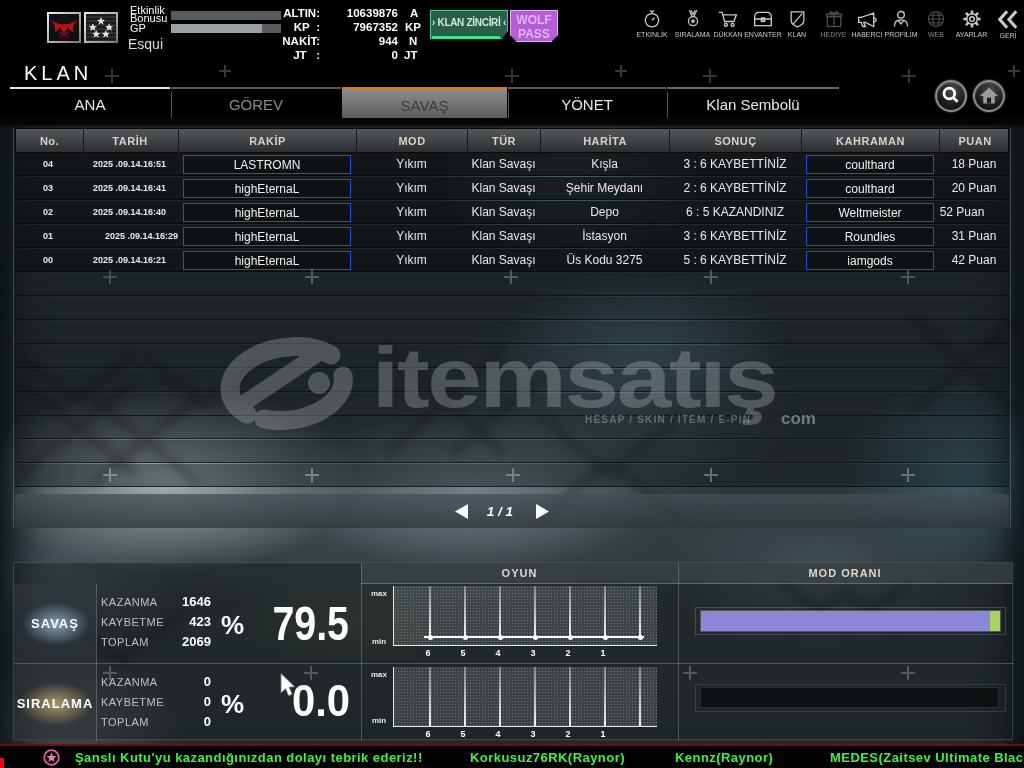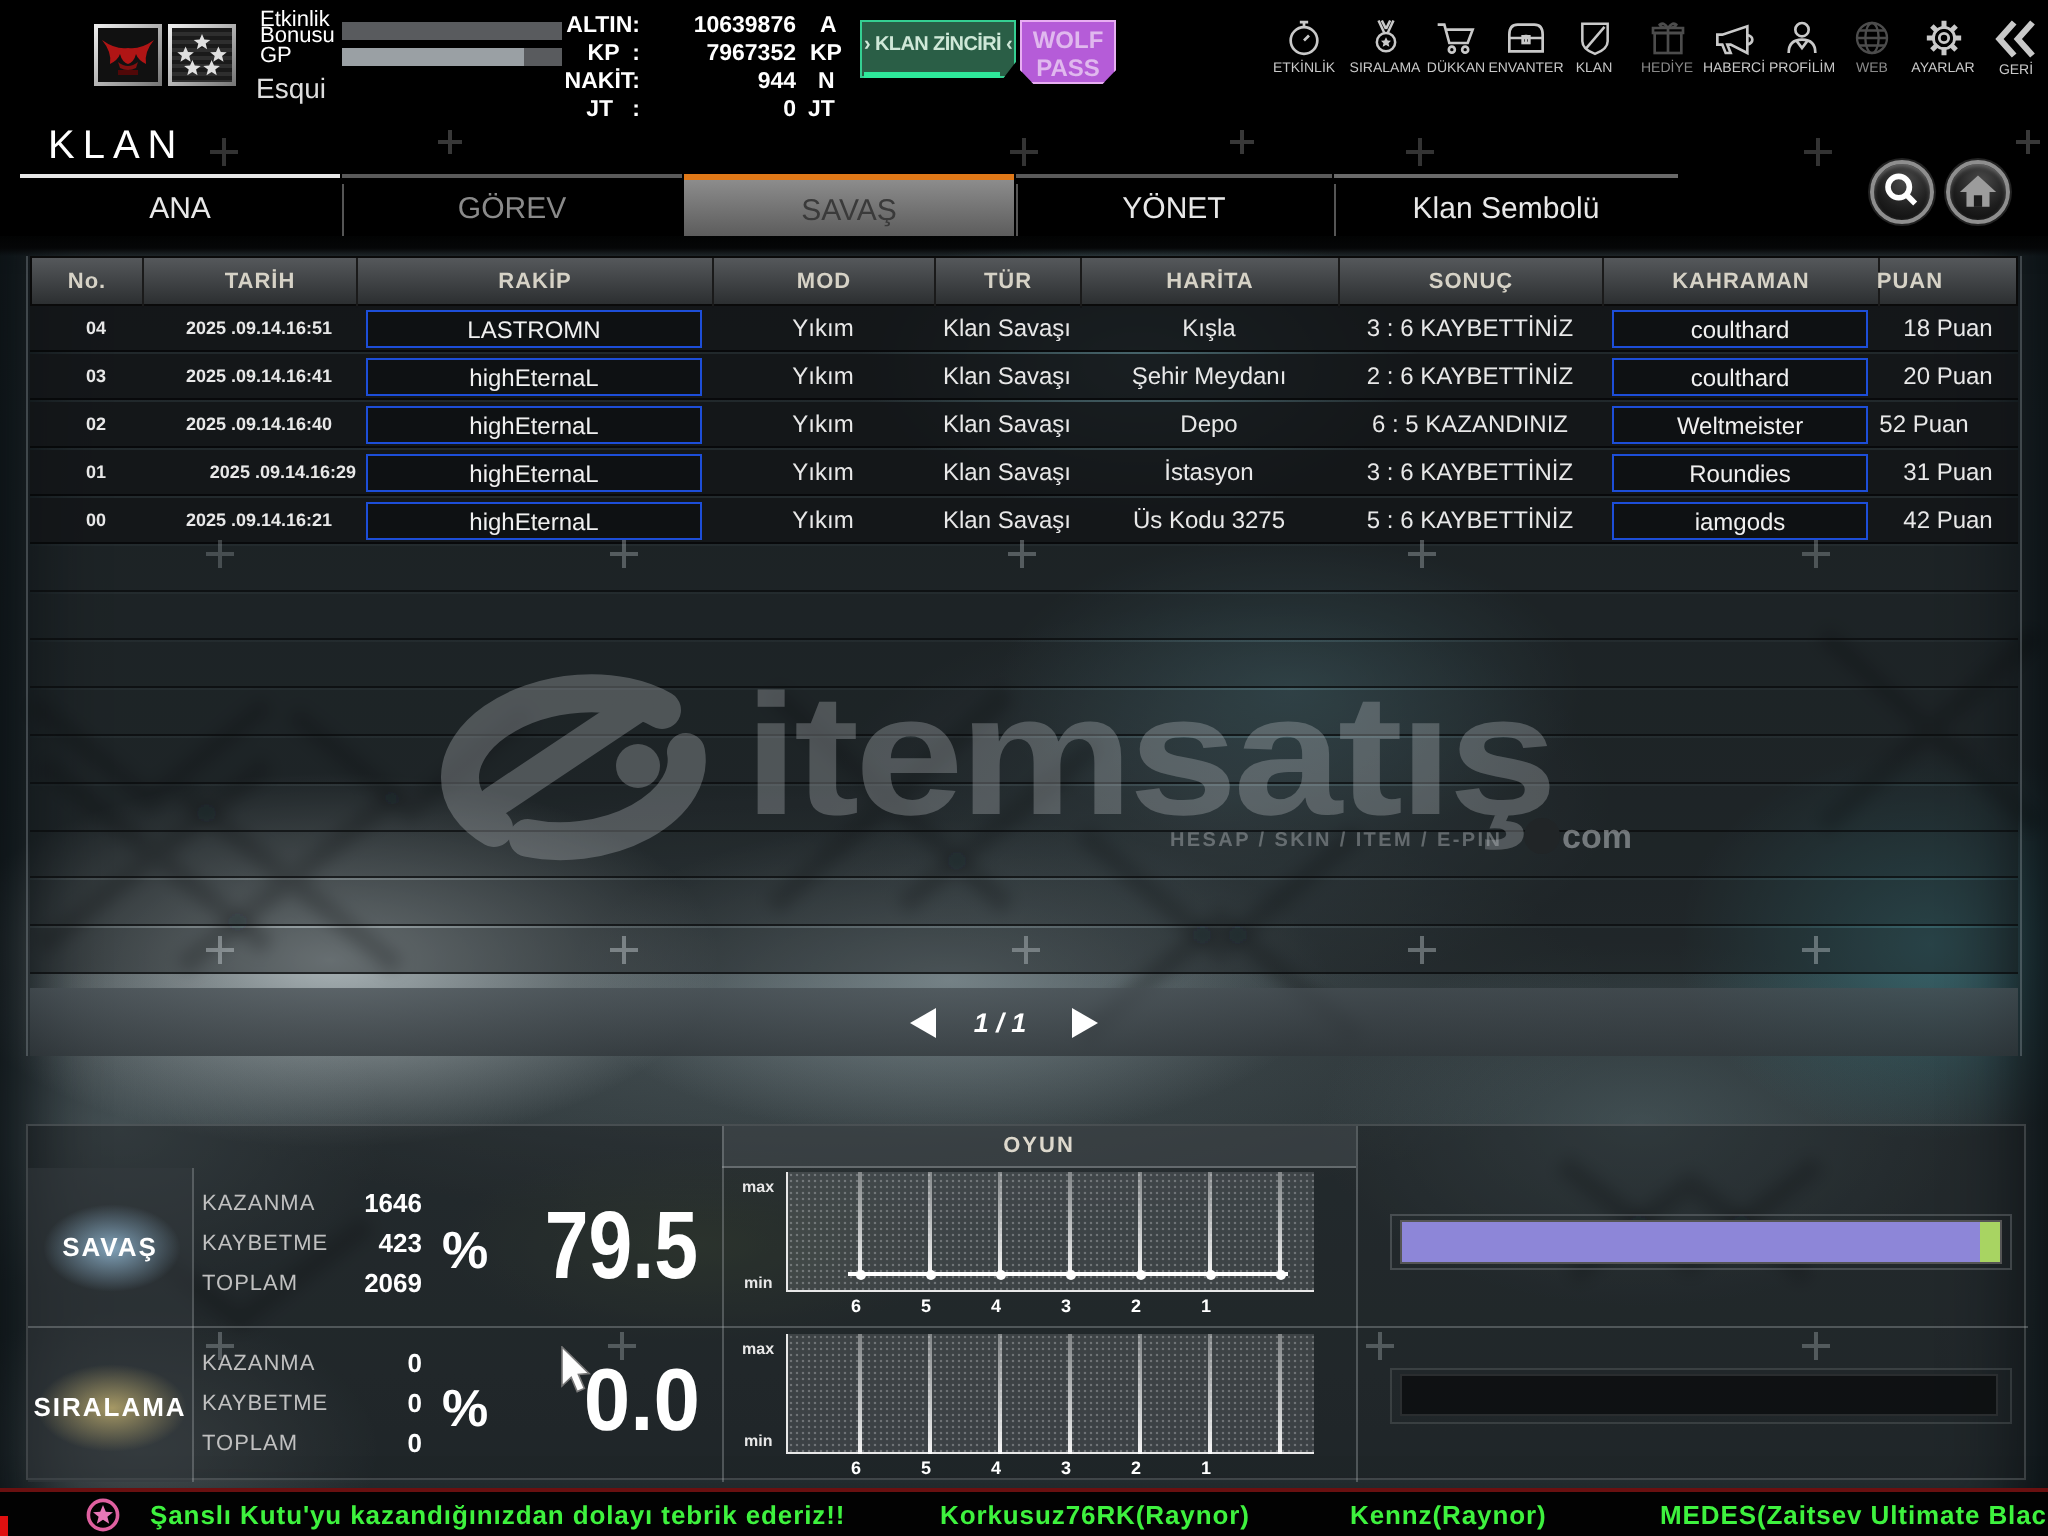--- a/index.html
+++ b/index.html
@@ -282,29 +282,29 @@
     <div class="tab g" style="left:161px;width:170px;">GÖREV</div>
     <div class="tab sel" style="left:332px;width:165px;">SAVAŞ</div>
     <div class="tab" style="left:498px;width:158px;">YÖNET</div>
     <div class="tab" style="left:657px;width:172px;border-top-color:#6a6a6a;">Klan Sembolü</div>
   </div>
 </div>
 <div id="tablepanel">
   <div style="position:absolute;left:0;top:0;width:1px;height:400px;background:rgba(170,180,185,0.3);"></div>
   <div style="position:absolute;left:997px;top:0;width:1px;height:400px;background:rgba(170,180,185,0.3);"></div>
   <div id="thead">
-    <div class="th" style="left:0;width:56px;">No.</div>
+    <div class="th" style="left:0;width:68px;">No.</div>
     <div class="th" style="left:66px;width:97px;">TARİH</div>
     <div class="th" style="left:163px;width:178px;">RAKİP</div>
     <div class="th" style="left:341px;width:111px;">MOD</div>
     <div class="th" style="left:452px;width:73px;">TÜR</div>
     <div class="th" style="left:525px;width:129px;">HARİTA</div>
     <div class="th" style="left:654px;width:132px;">SONUÇ</div>
     <div class="th" style="left:786px;width:138px;">KAHRAMAN</div>
-    <div class="th" style="left:904px;width:70px;border-right:none;">PUAN</div>
+    <div class="th" style="left:924px;width:70px;border-right:none;">PUAN</div>
   </div>
   <div class="row" style="top:25px;">
     <div class="c sm" style="left:0;width:66px;">04</div>
     <div class="c sm" style="left:66px;width:97px;">2025 .09.14.16:51</div>
     <div class="cellbox" style="left:168px;width:168px;">LASTROMN</div>
     <div class="c" style="left:341px;width:111px;">Yıkım</div>
     <div class="c" style="left:452px;width:73px;">Klan Savaşı</div>
     <div class="c" style="left:525px;width:129px;">Kışla</div>
     <div class="c" style="left:654px;width:132px;">3 : 6 KAYBETTİNİZ</div>
     <div class="cellbox" style="left:791px;width:128px;">coulthard</div>
@@ -381,20 +381,21 @@
     </g>
     <circle cx="319" cy="83" r="11" fill="#c2c6ca" opacity="0.30"></circle>
     <text x="0" y="0" transform="translate(372,107) scale(1.14,1)" font-family="Liberation Sans" font-weight="bold" font-size="86" letter-spacing="-2" fill="#c2c6ca" opacity="0.30">itemsatış</text>
     <text x="585" y="123" font-family="Liberation Sans" font-weight="bold" font-size="10" letter-spacing="1.2" fill="#c8ccd0" opacity="0.38">HESAP / SKIN / ITEM / E-PIN</text>
     <circle cx="771" cy="118" r="9" fill="#212527" opacity="1"></circle>
     <text x="781" y="124" font-family="Liberation Sans" font-weight="bold" font-size="17" fill="#c8ccd0" opacity="0.5">com</text>
   </svg>
 </div>
 <div id="stats">
   <div class="shead" style="left:347px;width:317px;">OYUN</div>
+  <div class="shead" style="left:664px;width:334px;">MOD ORANI</div>
   <div style="position:absolute;left:0;top:21px;width:82px;height:157px;background:rgba(52,58,62,0.5);"></div>
   <div style="position:absolute;left:5px;top:35px;width:74px;height:52px;background:radial-gradient(ellipse 44px 28px at 50% 50%,rgba(150,190,218,0.8),rgba(150,190,218,0) 78%);"></div>
   <div style="position:absolute;left:5px;top:115px;width:74px;height:52px;background:radial-gradient(ellipse 48px 28px at 50% 50%,rgba(205,185,115,0.75),rgba(205,185,115,0) 78%);"></div>
   <div class="slabel" style="top:53px;">SAVAŞ</div>
   <div class="slabel" style="top:133px;">SIRALAMA</div>
   <div style="position:absolute;left:82px;top:21px;width:1px;height:157px;background:rgba(170,175,178,0.35);"></div>
   <div style="position:absolute;left:347px;top:0;width:1px;height:178px;background:rgba(170,175,178,0.35);"></div>
   <div style="position:absolute;left:664px;top:0;width:1px;height:178px;background:rgba(170,175,178,0.35);"></div>
   <div style="position:absolute;left:0;top:100px;width:1000px;height:1px;background:rgba(170,175,178,0.35);"></div>
 

